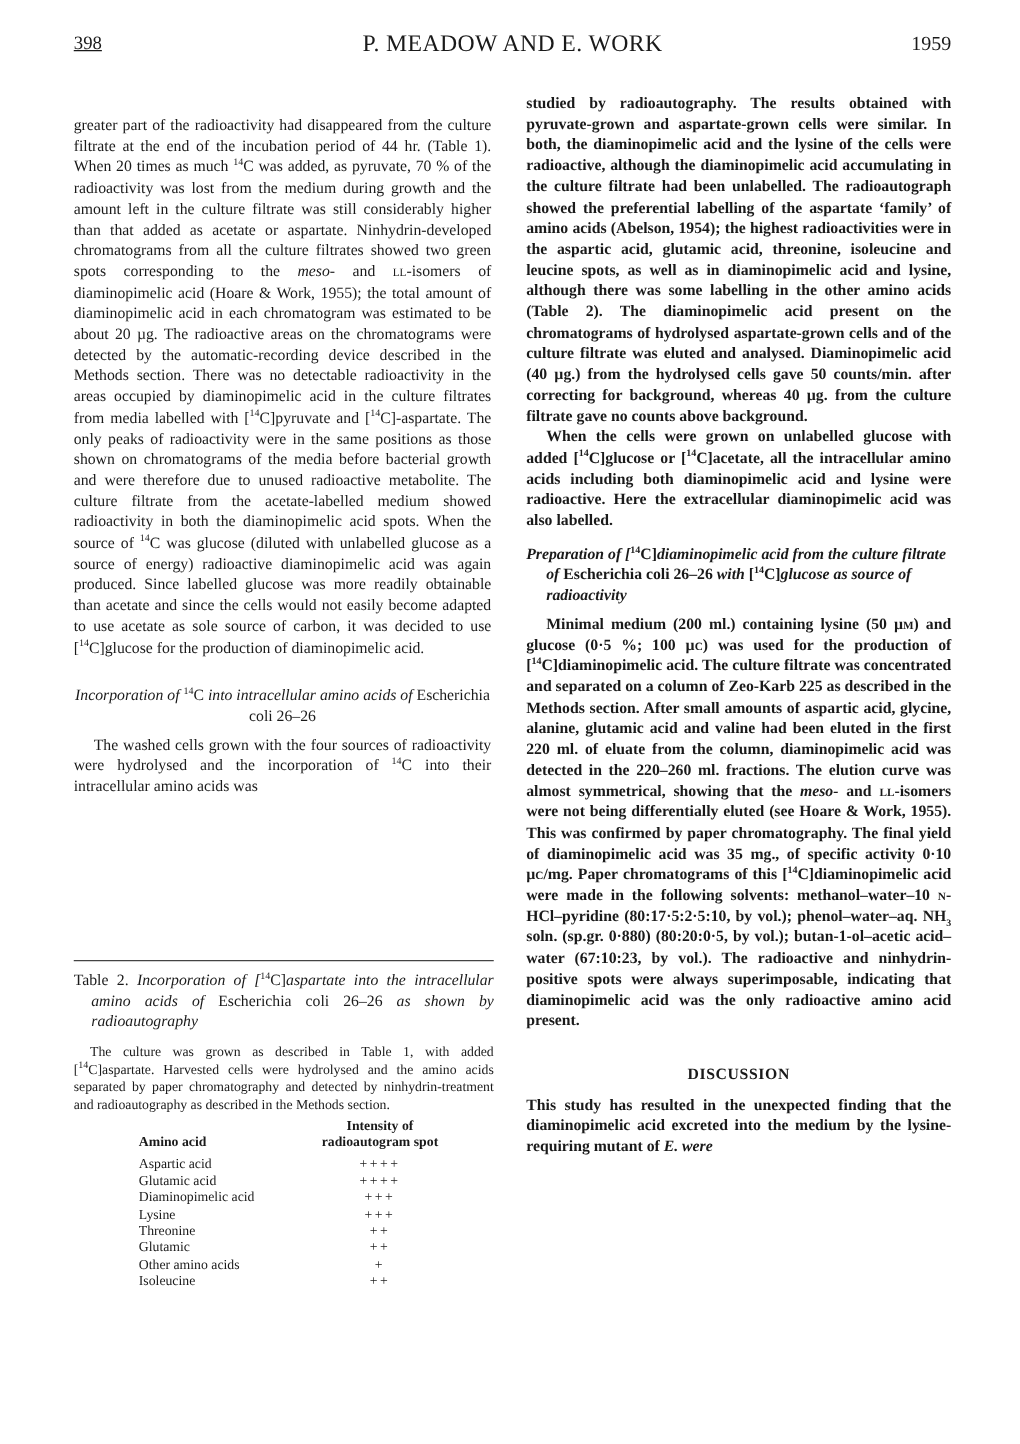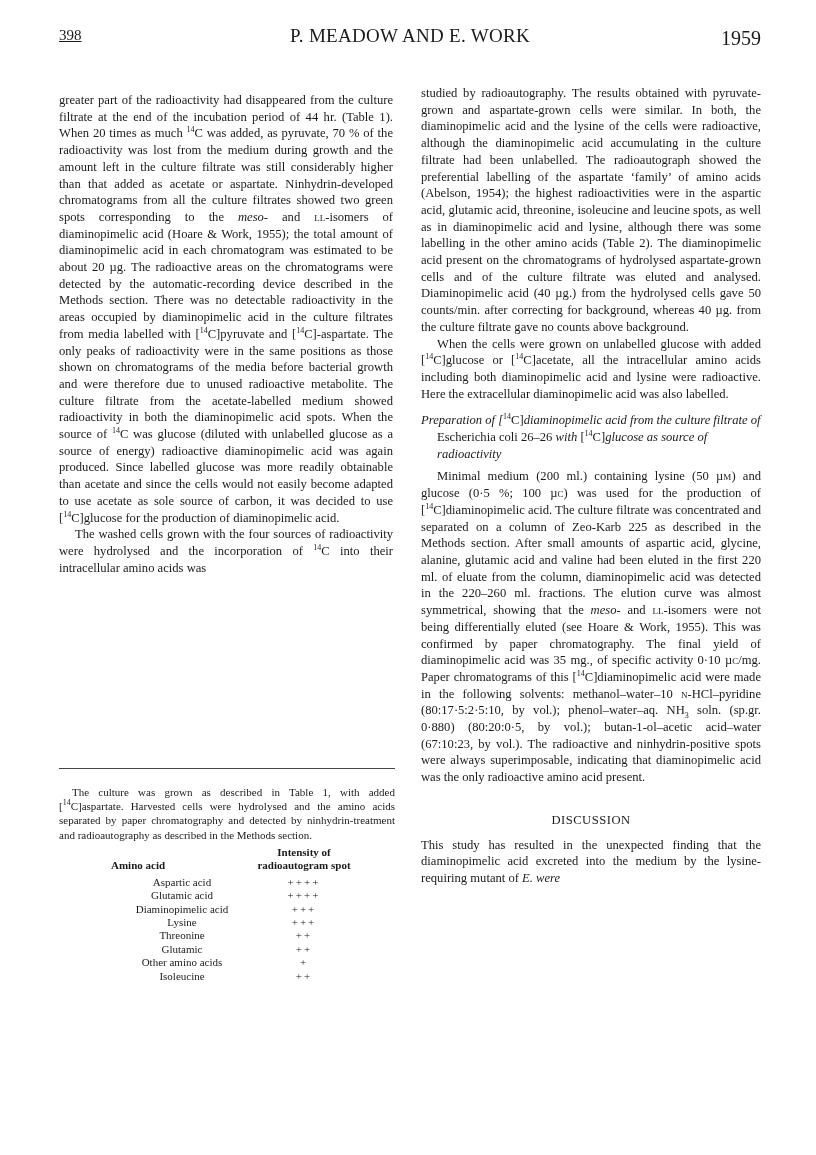--- a/index.html
+++ b/index.html
@@ -3,26 +3,26 @@
 <meta charset="utf-8">
 <style>
   html, body { margin: 0; padding: 0; background: #ffffff; }
   body { width: 816px; height: 1155px; position: relative; overflow: hidden;
          font-family: "DejaVu Serif", "Liberation Serif", serif; color: #1a1a1a; }
   .header { position: absolute; top: 23px; left: 59px; width: 702px; height: 30px;
             font-family: "Liberation Serif", serif; }
   .header .pg { position: absolute; left: 0; top: 4px; font-size: 15px; text-decoration: underline; }
   .header .title { position: absolute; left: 0; right: 0; text-align: center; top: 2px;
                    font-size: 19px; letter-spacing: 0.3px; }
-  .header .yr { position: absolute; right: 0; top: 4px; font-size: 20px; }
+  .header .yr { position: absolute; right: 0; top: 4px; font-size: 16px; }
 
   .col { position: absolute; font-size: 12.6px; line-height: 16.7px; text-align: justify;
          font-family: "Liberation Serif", serif; }
   .col-left { left: 59px; top: 92px; width: 334px; }
-  .col-right { left: 421px; top: 85px; width: 340px; }
+  .col-right { left: 421px; top: 74px; width: 340px; font-weight: bold; }
   p { margin: 0; }
   .indent { text-indent: 16px; }
   sup { font-size: 8px; line-height: 0; vertical-align: 5px; }
   sub { font-size: 8px; line-height: 0; }
   .sc { font-variant: small-caps; }
   i { font-style: italic; }
 
   .subhead { text-align: center; font-style: italic; margin: 16px 0 6px 0; line-height: 16.7px; }
   .subhead .up { font-style: normal; }
   .subhead-left { text-align: left; font-style: italic; margin: 10px 0 6px 0; padding-left: 16px; text-indent: -16px; }
@@ -33,46 +33,50 @@
 
   .table-block { position: absolute; left: 59px; top: 776px; width: 336px;
                  font-family: "Liberation Serif", serif; }
   .table-caption { font-size: 12.6px; line-height: 16.5px; padding-left: 14px; text-indent: -14px; text-align: justify; }
   .table-note { font-size: 11px; line-height: 14.2px; margin-top: 9px; text-align: justify; }
   .table-note .indent { text-indent: 13px; }
   .tbl { margin-top: 4px; width: 336px; border-collapse: collapse; font-size: 11px; }
   .tbl th { font-weight: bold; line-height: 13px; vertical-align: bottom; padding: 0; }
   .tbl th.c1 { text-align: left; padding-left: 52px; width: 160px; }
   .tbl th.c2 { text-align: center; }
-  .tbl td { padding: 0; line-height: 13.4px; text-align: center; }
+  .tbl td { padding: 0; line-height: 13.4px; }
   .tbl td.c1 { padding-left: 52px; }
   .tbl td.c2 { text-align: center; letter-spacing: 2px; }
   .tbl tr.first td { padding-top: 4px; }
 
   .discussion-head { text-align: center; margin: 26px 0 8px 0; letter-spacing: 0.5px; }
 </style>
 </head>
 <body>
 
 <div class="header">
   <span class="pg">398</span>
   <span class="title">P. MEADOW AND E. WORK</span>
   <span class="yr">1959</span>
 </div>
 
 <div class="col col-left">
   <p><span>greater part of the radioactivity had disappeared from the culture filtrate at the end of the incubation period of 44 hr. (Table 1). When 20 times as much </span><sup>14</sup><span>C was added, as pyruvate, 70 % of the radioactivity was lost from the medium during growth and the amount left in the culture filtrate was still considerably higher than that added as acetate or aspartate.  Ninhydrin-developed chromatograms from all the culture filtrates showed two green spots corresponding to the </span><i>meso-</i><span> and </span><span class="sc">ll</span><span>-isomers of diaminopimelic acid (Hoare &amp; Work, 1955); the total amount of diaminopimelic acid in each chromatogram was estimated to be about 20 µg. The radioactive areas on the chromatograms were detected by the automatic-recording device described in the Methods section. There was no detectable radioactivity in the areas occupied by diaminopimelic acid in the culture filtrates from media labelled with [</span><sup>14</sup><span>C]pyruvate and [</span><sup>14</sup><span>C]-aspartate. The only peaks of radioactivity were in the same positions as those shown on chromatograms of the media before bacterial growth and were therefore due to unused radioactive metabolite. The culture filtrate from the acetate-labelled medium showed radioactivity in both the diaminopimelic acid spots. When the source of </span><sup>14</sup><span>C was glucose (diluted with unlabelled glucose as a source of energy) radioactive diaminopimelic acid was again produced.  Since labelled glucose was more readily obtainable than acetate and since the cells would not easily become adapted to use acetate as sole source of carbon, it was decided to use [</span><sup>14</sup><span>C]glucose for the production of diaminopimelic acid.</span></p>
 
+  <div class="subhead" style="margin-top:22px;">
+    <span>Incorporation of </span><span class="up"><sup>14</sup><span>C</span></span><span> into intracellular amino acids of </span><span class="up">Escherichia coli 26–26</span>
+  </div>
 
   <p class="indent"><span>The washed cells grown with the four sources of radioactivity were hydrolysed and the incorporation of </span><sup>14</sup><span>C into their intracellular amino acids was</span></p>
 </div>
 
 <div class="rule"></div>
 
 <div class="table-block">
+  <div class="table-caption"><span>Table 2. </span><i><span>Incorporation of [</span></i><sup>14</sup><span>C]</span><i>aspartate into the intracellular amino acids of </i><span>Escherichia coli 26–26</span><i> as shown by radioautography</i></div>
   <div class="table-note">
       <p class="indent"><span>The culture was grown as described in Table 1, with added [</span><sup>14</sup><span>C]aspartate.  Harvested cells were hydrolysed and the amino acids separated by paper chromatography and detected by ninhydrin-treatment and radioautography as described in the Methods section.</span></p>
     </div>
   <table class="tbl">
     <thead>
       <tr>
         <th class="c1">Amino acid</th>
         <th class="c2" style="width:110px; padding-right:40px;">Intensity of radioautogram spot</th>
       </tr>
     </thead>

